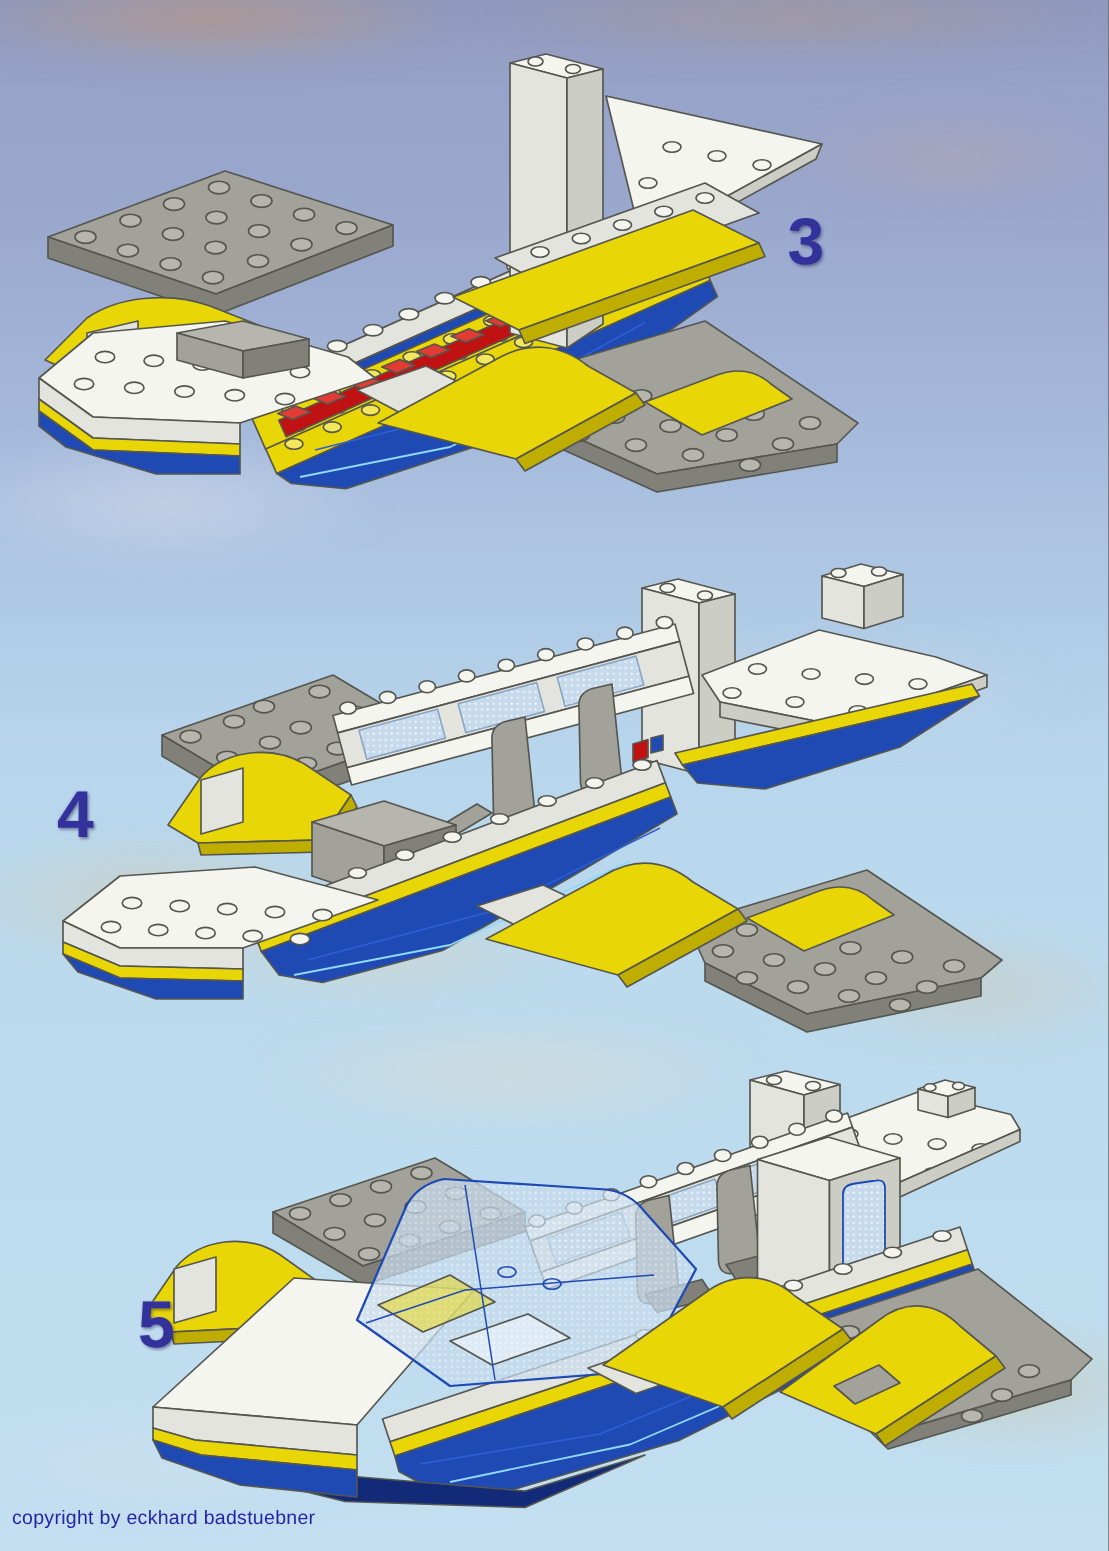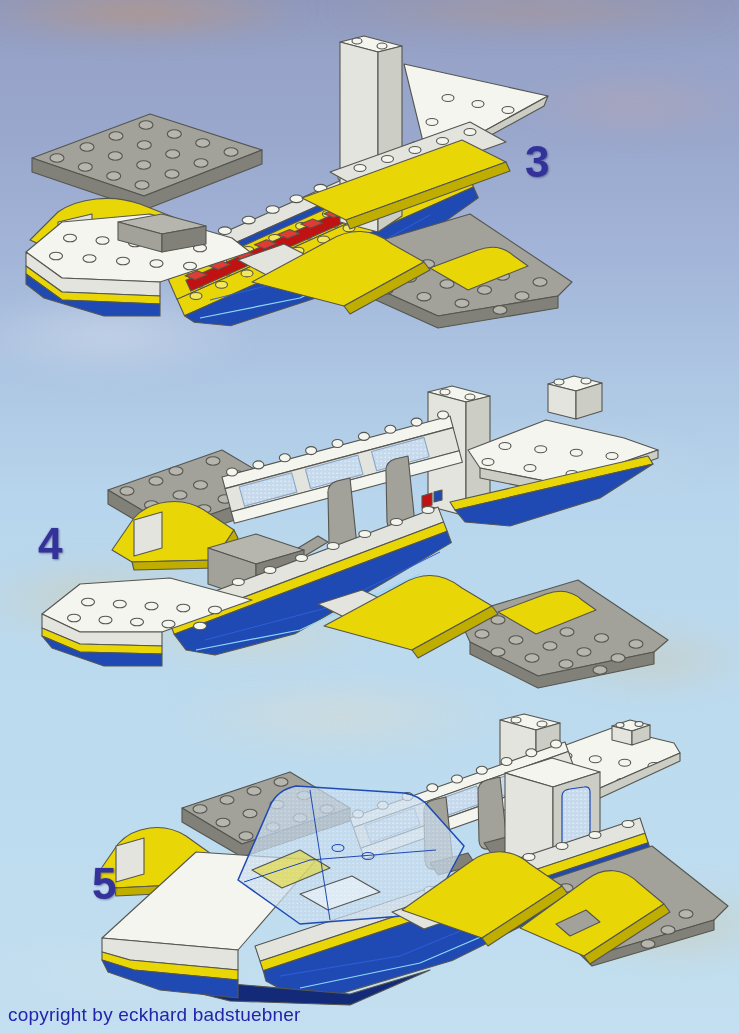--- a/index.html
+++ b/index.html
@@ -11,21 +11,21 @@
       #adc6e3 36%,#b7d5ec 48%,#bcdaee 62%,#bedcef 80%,var(--sky-bottom,#c3dff0) 100%);
   }
   .cloud{position:absolute;border-radius:50%;filter:blur(11px);pointer-events:none;}
   .step-svg{position:absolute;left:0;}
   .step-number{
     position:absolute;font-size:44px;font-weight:bold;line-height:1;
     color:var(--step-number,#32329a);
     text-shadow:1px 1px 2px rgba(25,25,80,.45), -1px -1px 0 rgba(160,170,220,.35);
   }
   .copyright{
-    position:absolute;left:8px;top:1004px;font-size:19px;
+    position:absolute;left:8px;top:1004px;font-size:13px;
     color:var(--copyright,#2424aa);letter-spacing:.2px;
   }
   svg .ol{stroke:var(--outline,#55564f);stroke-width:1.1;stroke-linejoin:round;}
 </style>
 </head>
 <body>
 
 <div id="page">
 
   <div class="cloud" style="left:-30px;top:-18px;width:340px;height:60px;background:radial-gradient(closest-side,rgba(195,150,115,.65),transparent)"></div>

